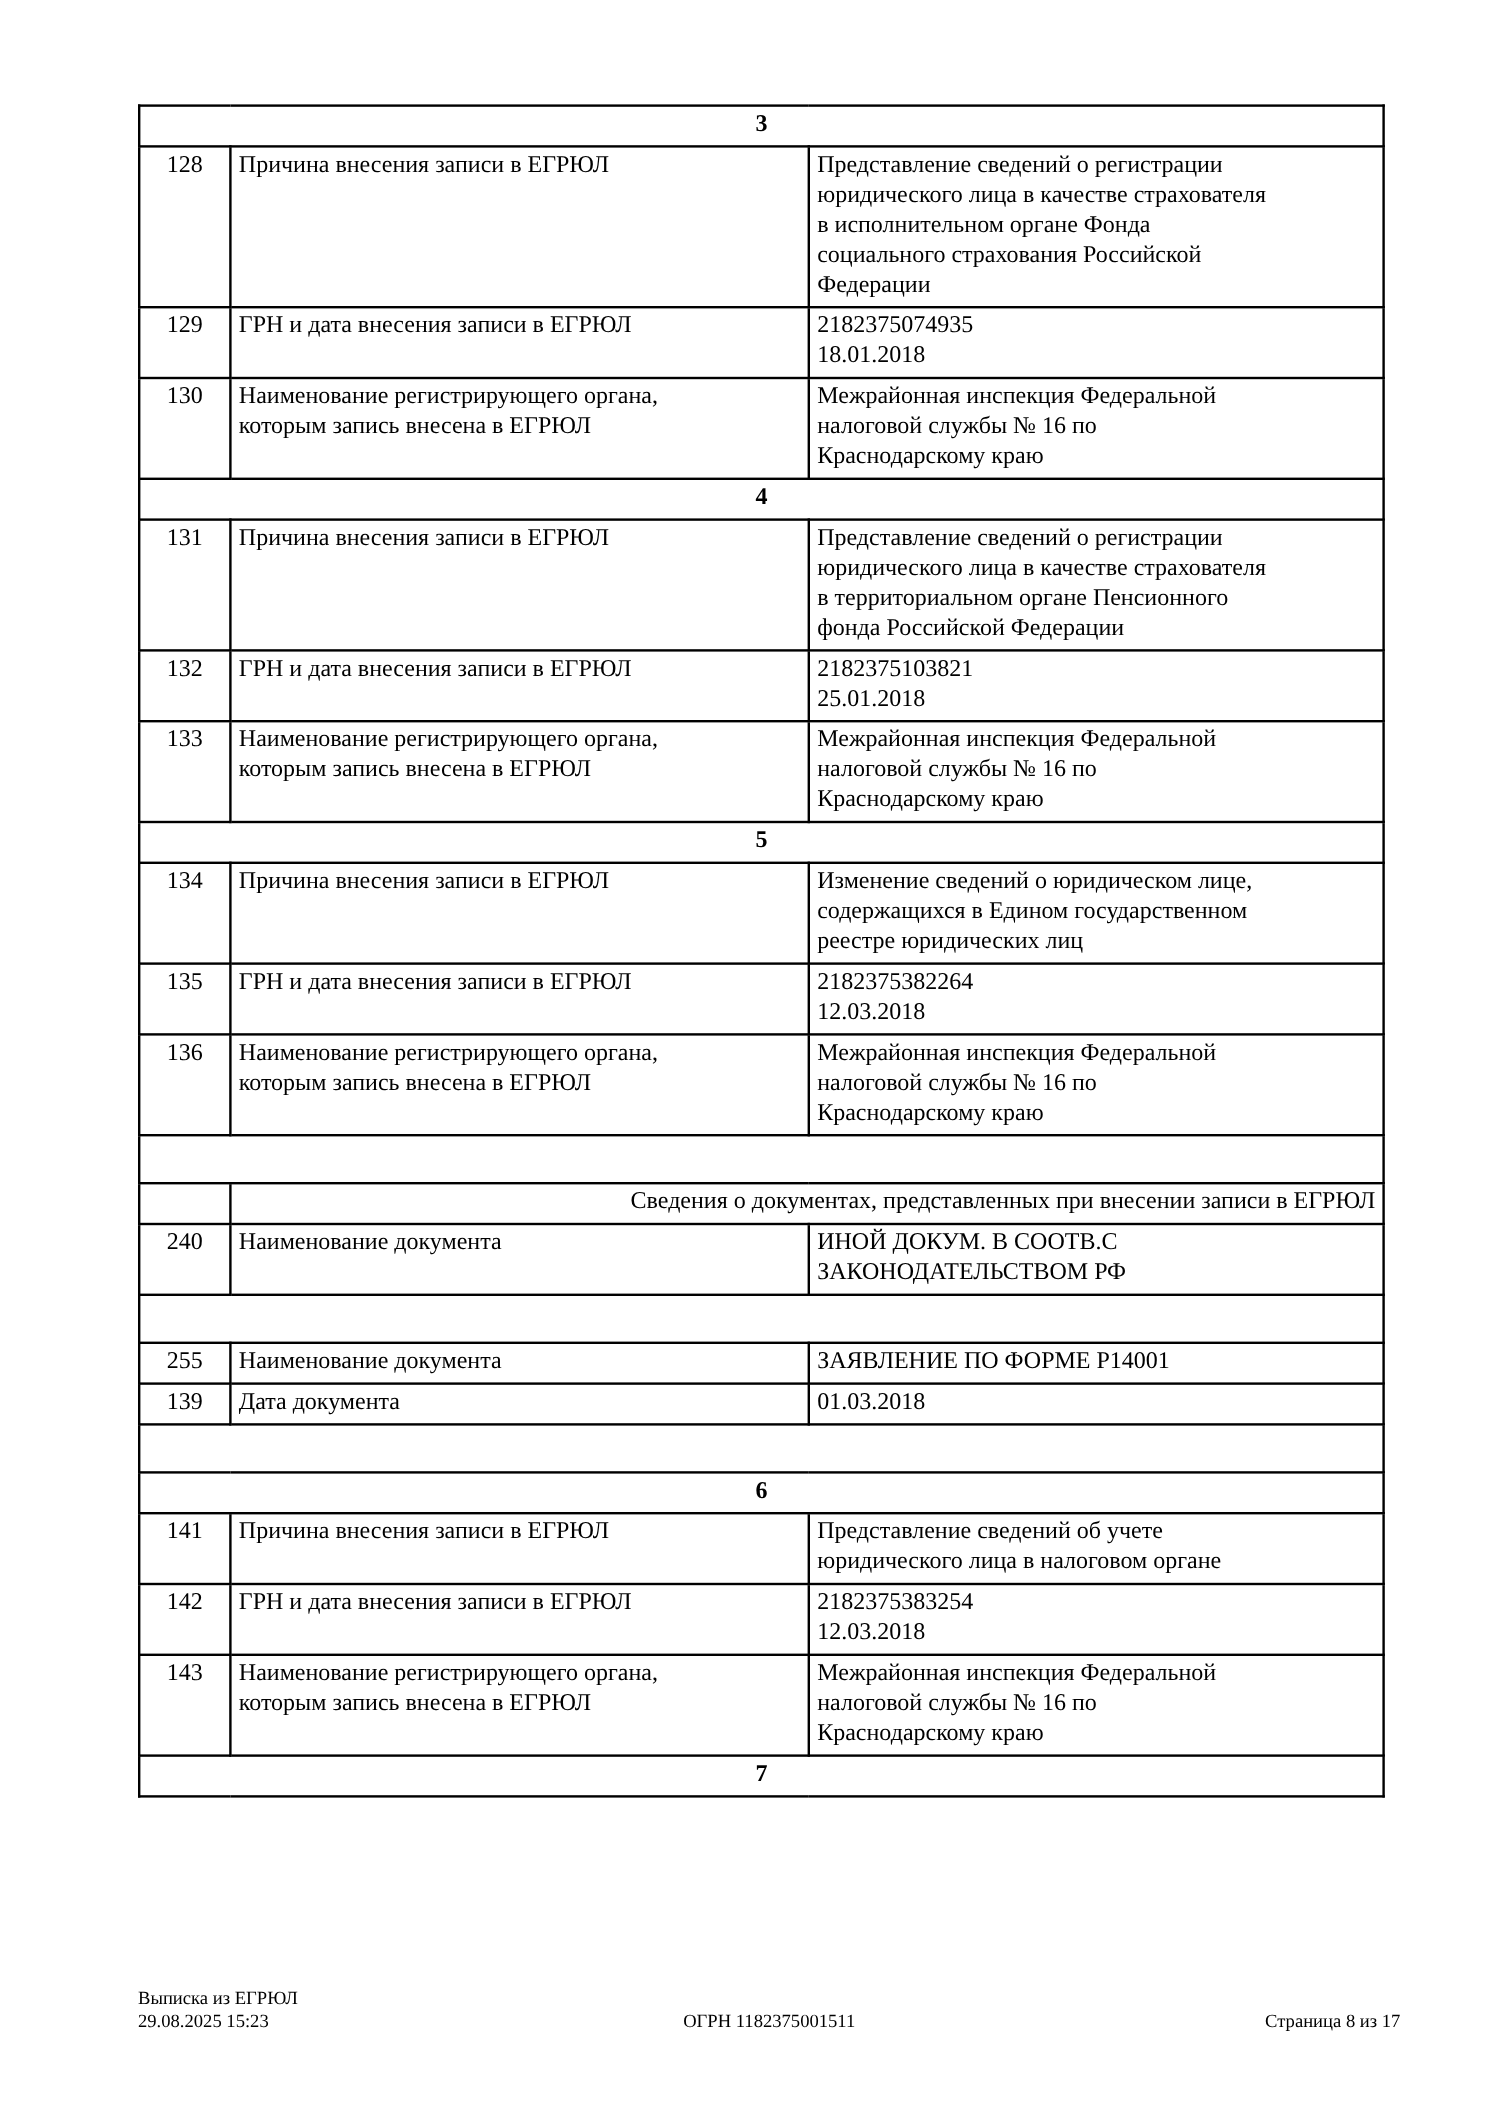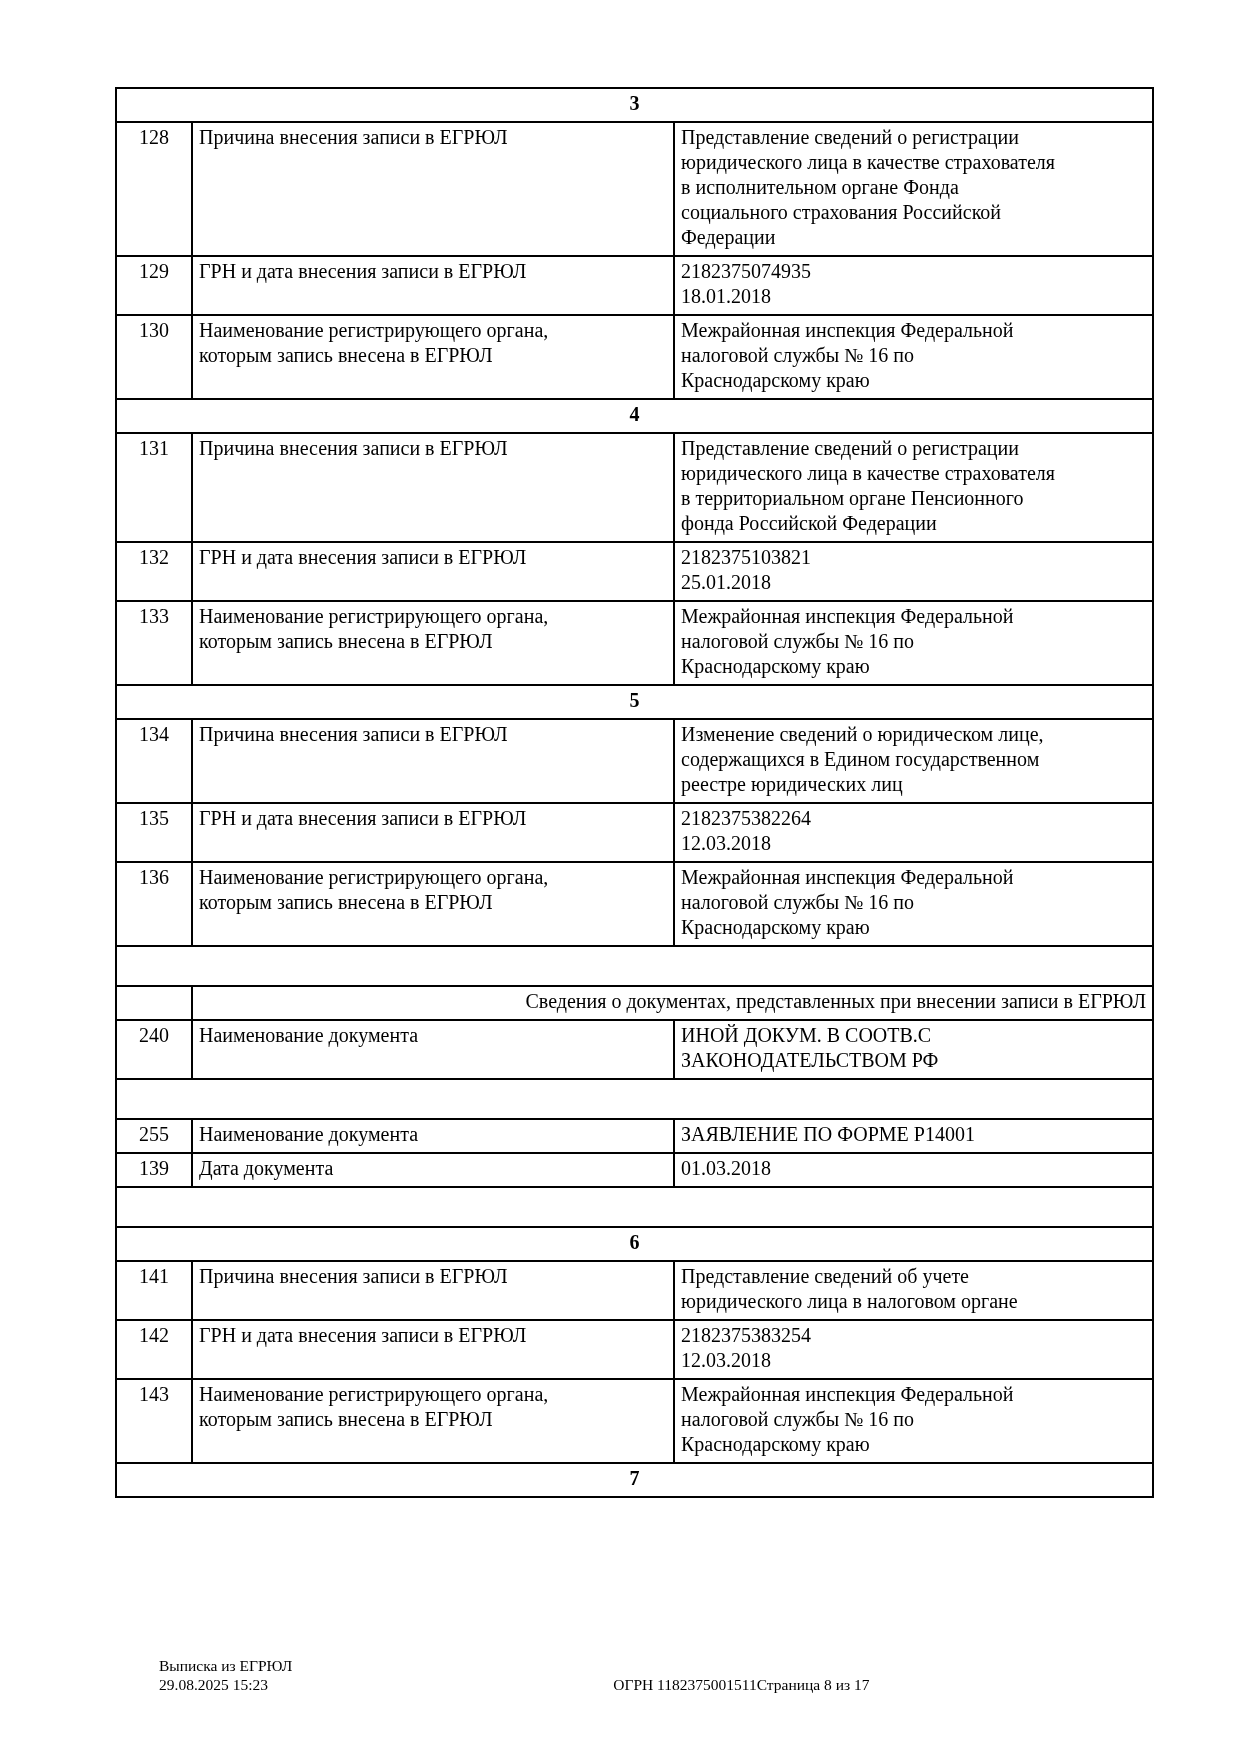--- a/index.html
+++ b/index.html
@@ -61,32 +61,32 @@
   .footer {
     position: absolute;
     left: 115px;
     top: 1656px;
     width: 1052px;
     display: flex;
     justify-content: space-between;
     align-items: flex-end;
     font-size: 15.5px;
     line-height: 19px;
-    margin-left: 44px;
   }
   .footer .left {
     text-align: left;
     flex: 1 1 0;
   }
   .footer .center {
     flex: 0 0 auto;
     text-align: left;
   }
   .footer .right {
     flex: 1 1 0;
+    text-align: right;
   }
 </style>
 </head>
 <body>
 
 <div class="page">
 
   <table class="egrul">
     <colgroup>
       <col style="width:76px">

